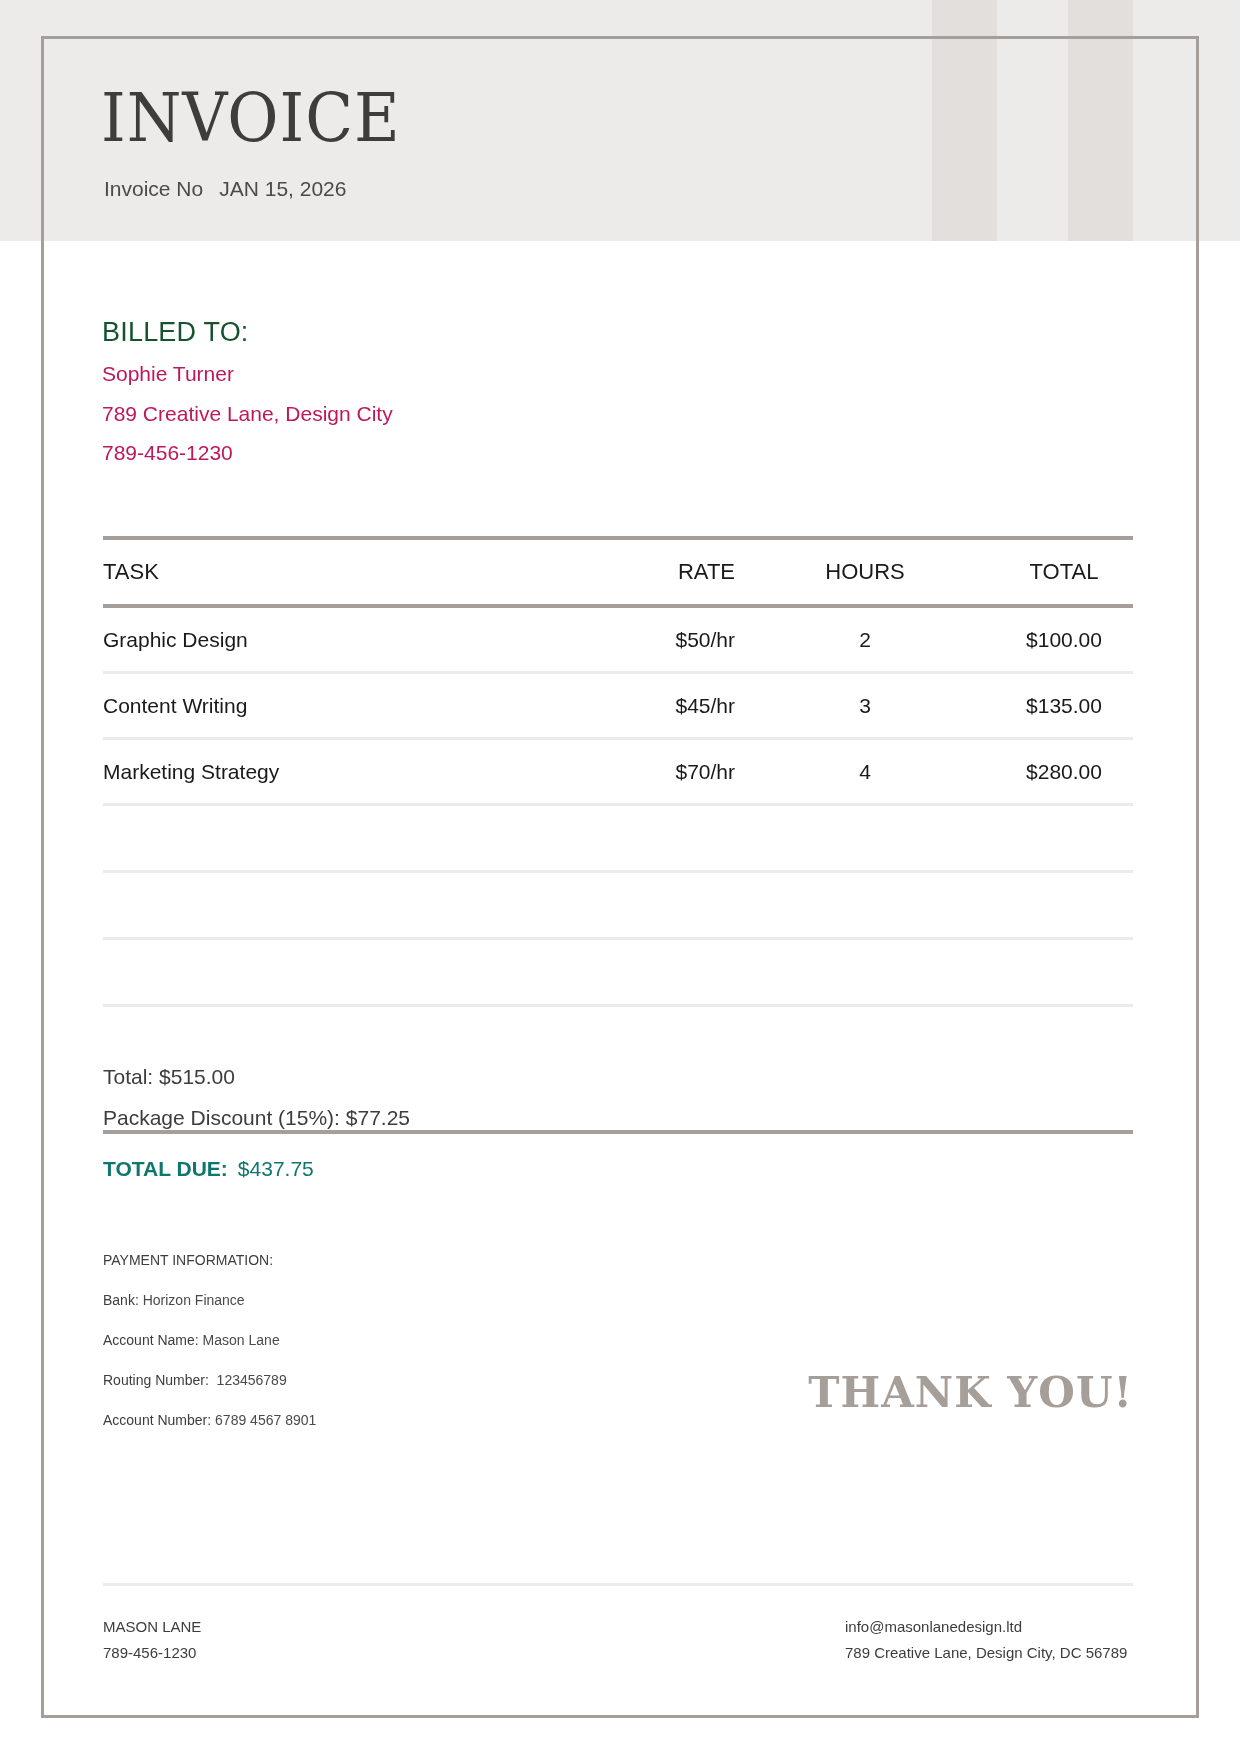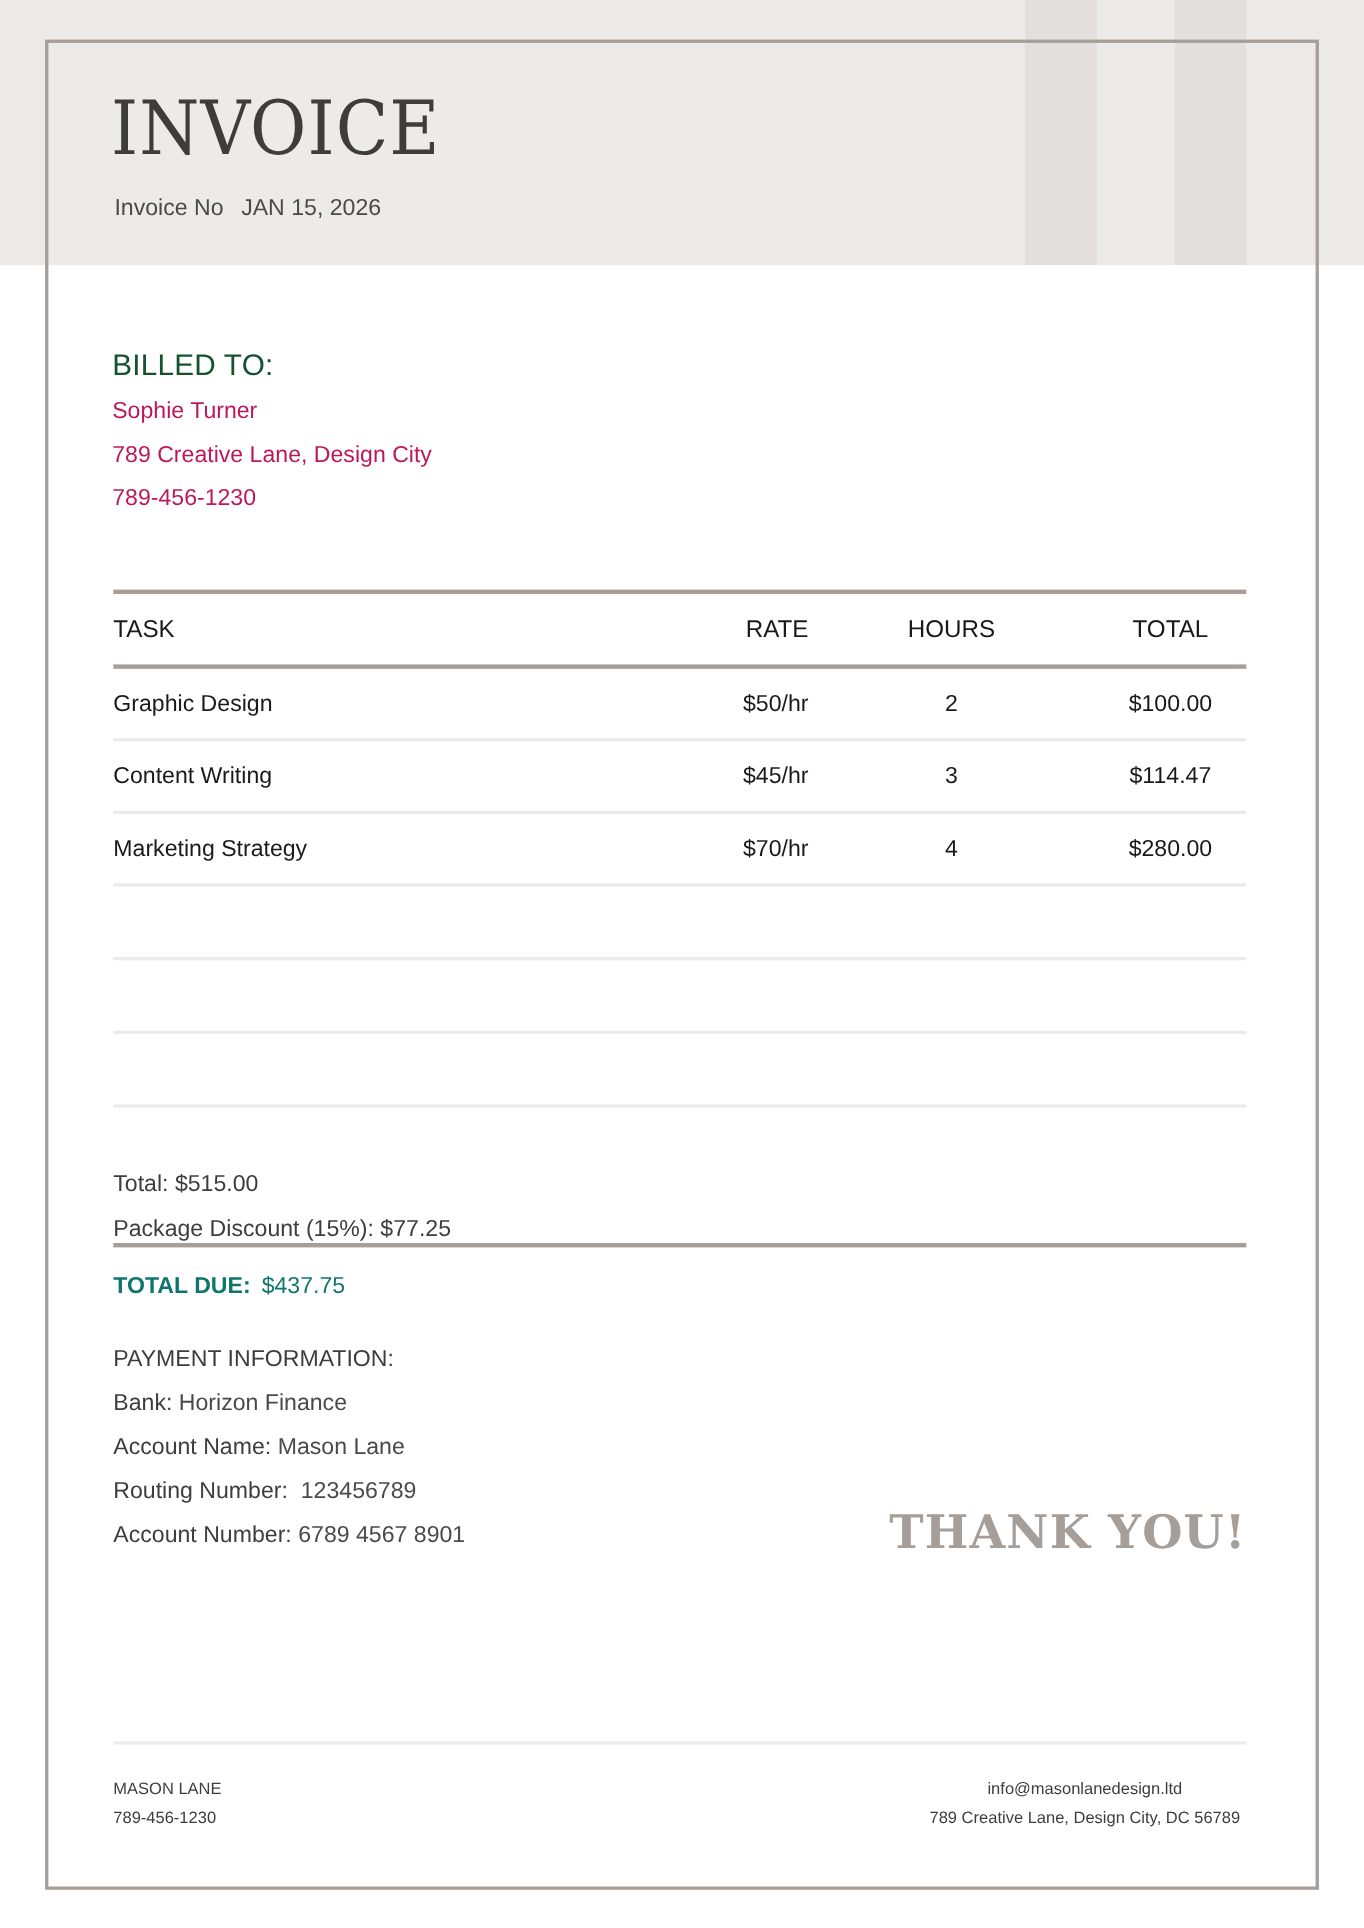--- a/index.html
+++ b/index.html
@@ -39,35 +39,35 @@
   .c-rate { width: 202px; text-align: right; }
   .c-hours { width: 260px; text-align: center; }
   .c-total { width: 138px; text-align: center; }
 
   .summary { position: absolute; left: 103px; top: 1065px; font-size: 21px; color: #3d3d3d; }
   .summary .line { height: 41px; }
   .total-rule { position: absolute; left: 103px; top: 1130px; width: 1030px; height: 4px; background: #a69e98; }
   .total-due { position: absolute; left: 103px; top: 1157px; font-size: 21px; color: #0f766e; }
   .total-due b { font-weight: bold; margin-right: 10px; }
 
-  .payment { position: absolute; left: 103px; top: 1224px; font-size: 21px; color: #3d3d3d; }
+  .payment { position: absolute; left: 103px; top: 1252px; font-size: 14px; color: #3d3d3d; }
   .payment .heading { height: 40px; }
   .payment .line { height: 40px; }
   .payment b { font-weight: normal; color: #3d3d3d; }
   .payment .val { color: #4a4a4a; }
 
   .thank-you {
     position: absolute; right: 107px; top: 1368px;
     font-family: "DejaVu Serif", "Liberation Serif", serif; font-weight: bold;
     font-size: 42px; color: #a69e98; letter-spacing: 1px;
   }
 
   .footer-rule { position: absolute; left: 103px; top: 1583px; width: 1030px; height: 3px; background: #edebe9; }
   .footer-left { position: absolute; left: 103px; top: 1618px; font-size: 15px; color: #3d3d3d; }
-  .footer-right { position: absolute; left: 845px; top: 1618px; font-size: 15px; color: #3d3d3d; text-align: center; }
+  .footer-right { position: absolute; left: 845px; top: 1618px; font-size: 15px; color: #3d3d3d; }
   .footer-left .line, .footer-right .line { height: 26px; }
 </style>
 </head>
 <body>
 
 <div class="header-band">
   <div class="stripe s1"></div>
   <div class="stripe s2"></div>
 </div>
 
@@ -100,21 +100,21 @@
     <div class="c-rate">$50/hr</div>
     <div class="c-hours">2</div>
     <div class="c-total">$100.00</div>
   </div>
   <div class="rule-thin"></div>
 
   <div class="trow">
     <div class="c-task">Content Writing</div>
     <div class="c-rate">$45/hr</div>
     <div class="c-hours">3</div>
-    <div class="c-total">$114.47</div>
+    <div class="c-total">$135.00</div>
   </div>
   <div class="rule-thin"></div>
 
   <div class="trow">
     <div class="c-task">Marketing Strategy</div>
     <div class="c-rate">$70/hr</div>
     <div class="c-hours">4</div>
     <div class="c-total">$280.00</div>
   </div>
   <div class="rule-thin"></div>

